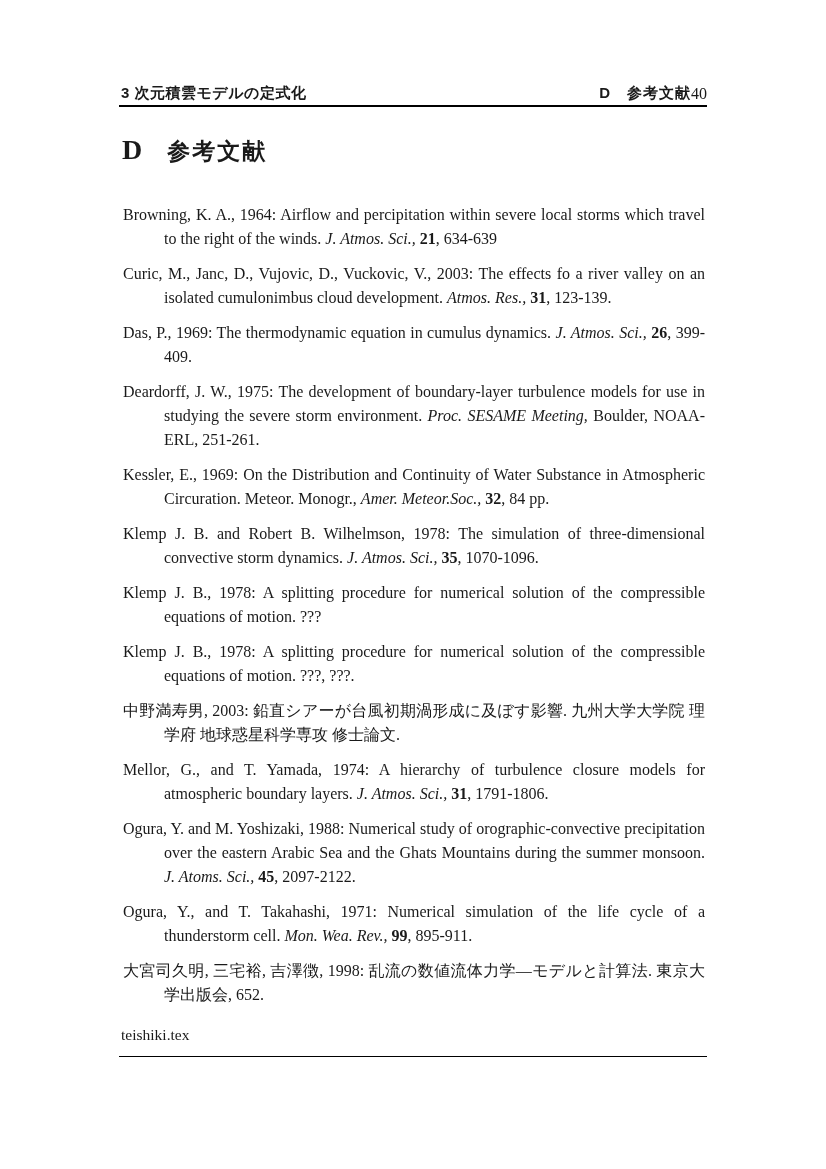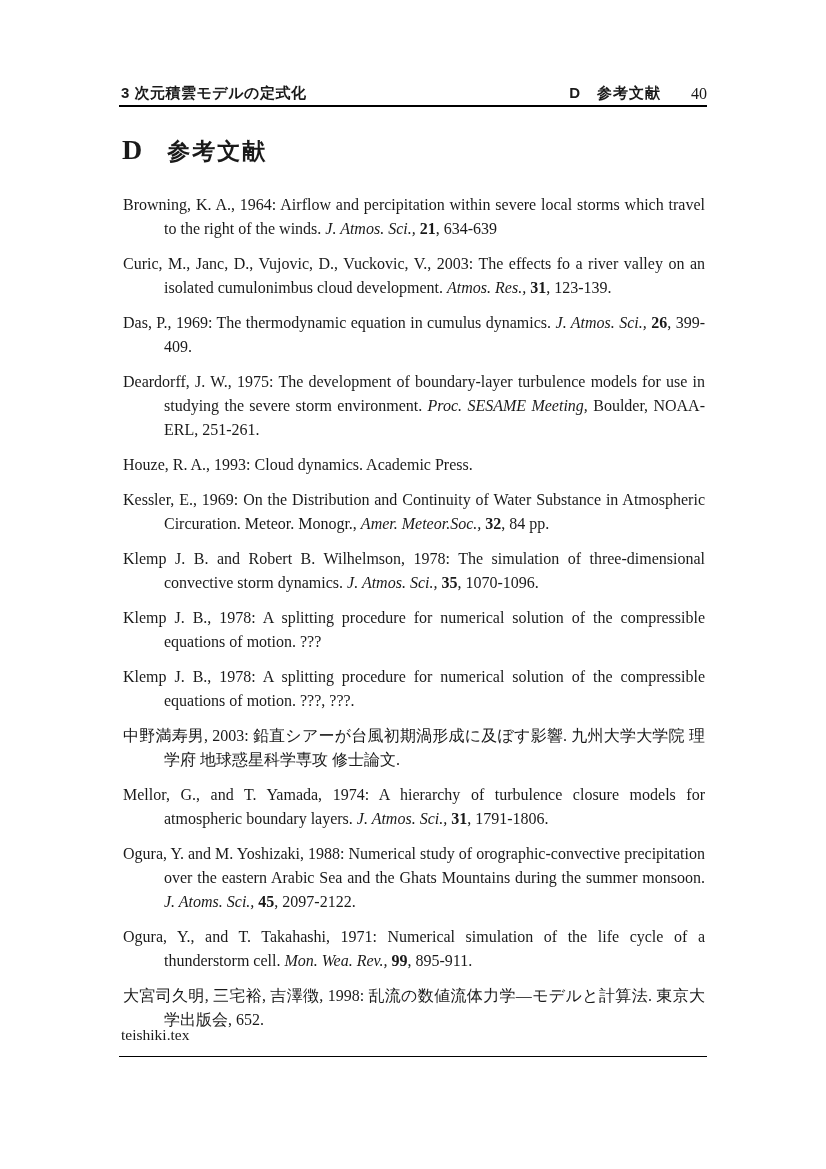--- a/index.html
+++ b/index.html
@@ -33,21 +33,20 @@
   }
   .rh-left {
     font-family: "Liberation Sans", "DejaVu Sans", sans-serif;
     font-weight: bold;
     font-size: 15px;
     letter-spacing: 0.5px;
   }
   .rh-right {
     display: inline-flex;
     align-items: center;
-    gap: 30px;
   }
   .rh-section {
     font-family: "Liberation Sans", "DejaVu Sans", sans-serif;
     font-weight: bold;
     font-size: 15px;
     letter-spacing: 1px;
   }
   .rh-page {
     font-size: 16px;
   }
@@ -77,21 +76,21 @@
   .sec-title-text {
     font-family: "Liberation Sans", "DejaVu Sans", sans-serif;
     font-weight: bold;
     font-size: 23px;
     letter-spacing: 2px;
   }
   
   .refs {
     position: absolute;
     left: 123px;
-    top: 193px;
+    top: 203px;
     width: 582px;
     font-family: Liberation Serif, serif;
   }
   .ref {
     margin: 0 0 11px 0;
     font-size: 16px;
     line-height: 24px;
     text-align: justify;
     padding-left: 41px;
     text-indent: -41px;
@@ -135,21 +134,20 @@
   <h1 class="section-title">
     <span class="sec-num">D</span>
     <span class="sec-title-text">参考文献</span>
   </h1>
 
   <main class="refs">
     <p class="ref"><span class="seg-normal">Browning, K. A., 1964: Airflow and percipitation within severe local storms which travel to the right of the winds. </span><span class="seg-italic">J. Atmos. Sci.,</span><span class="seg-normal"> </span><span class="seg-bold">21</span><span class="seg-normal">, 634-639</span></p>
     <p class="ref"><span class="seg-normal">Curic, M., Janc, D., Vujovic, D., Vuckovic, V., 2003: The effects fo a river valley on an isolated cumulonimbus cloud development. </span><span class="seg-italic">Atmos. Res.,</span><span class="seg-normal"> </span><span class="seg-bold">31</span><span class="seg-normal">, 123-139.</span></p>
     <p class="ref"><span class="seg-normal">Das, P., 1969: The thermodynamic equation in cumulus dynamics. </span><span class="seg-italic">J. Atmos. Sci.,</span><span class="seg-normal"> </span><span class="seg-bold">26</span><span class="seg-normal">, 399-409.</span></p>
     <p class="ref"><span class="seg-normal">Deardorff, J. W., 1975: The development of boundary-layer turbulence models for use in studying the severe storm environment. </span><span class="seg-italic">Proc. SESAME Meeting,</span><span class="seg-normal"> Boulder, NOAA-ERL, 251-261.</span></p>
-    <p class="ref"><span class="seg-normal">Houze, R. A., 1993: Cloud dynamics. Academic Press.</span></p>
     <p class="ref"><span class="seg-normal">Kessler, E., 1969: On the Distribution and Continuity of Water Substance in Atmospheric Circuration. Meteor. Monogr., </span><span class="seg-italic">Amer. Meteor.Soc.,</span><span class="seg-normal"> </span><span class="seg-bold">32</span><span class="seg-normal">, 84 pp.</span></p>
     <p class="ref"><span class="seg-normal">Klemp J. B. and Robert B. Wilhelmson, 1978: The simulation of three-dimensional convective storm dynamics. </span><span class="seg-italic">J. Atmos. Sci.,</span><span class="seg-normal"> </span><span class="seg-bold">35</span><span class="seg-normal">, 1070-1096.</span></p>
     <p class="ref"><span class="seg-normal">Klemp J. B., 1978: A splitting procedure for numerical solution of the compressible equations of motion. ???</span></p>
     <p class="ref"><span class="seg-normal">Klemp J. B., 1978: A splitting procedure for numerical solution of the compressible equations of motion. ???, ???.</span></p>
     <p class="ref"><span class="seg-normal">中野満寿男, 2003: 鉛直シアーが台風初期渦形成に及ぼす影響. 九州大学大学院 理学府 地球惑星科学専攻 修士論文.</span></p>
     <p class="ref"><span class="seg-normal">Mellor, G., and T. Yamada, 1974: A hierarchy of turbulence closure models for atmospheric boundary layers. </span><span class="seg-italic">J. Atmos. Sci.,</span><span class="seg-normal"> </span><span class="seg-bold">31</span><span class="seg-normal">, 1791-1806.</span></p>
     <p class="ref"><span class="seg-normal">Ogura, Y. and M. Yoshizaki, 1988: Numerical study of orographic-convective precipitation over the eastern Arabic Sea and the Ghats Mountains during the summer monsoon. </span><span class="seg-italic">J. Atoms. Sci.,</span><span class="seg-normal"> </span><span class="seg-bold">45</span><span class="seg-normal">, 2097-2122.</span></p>
     <p class="ref"><span class="seg-normal">Ogura, Y., and T. Takahashi, 1971: Numerical simulation of the life cycle of a thunderstorm cell. </span><span class="seg-italic">Mon. Wea. Rev.,</span><span class="seg-normal"> </span><span class="seg-bold">99</span><span class="seg-normal">, 895-911.</span></p>
     <p class="ref"><span class="seg-normal">大宮司久明, 三宅裕, 吉澤徴, 1998: 乱流の数値流体力学—モデルと計算法. 東京大学出版会, 652.</span></p>
   </main>

